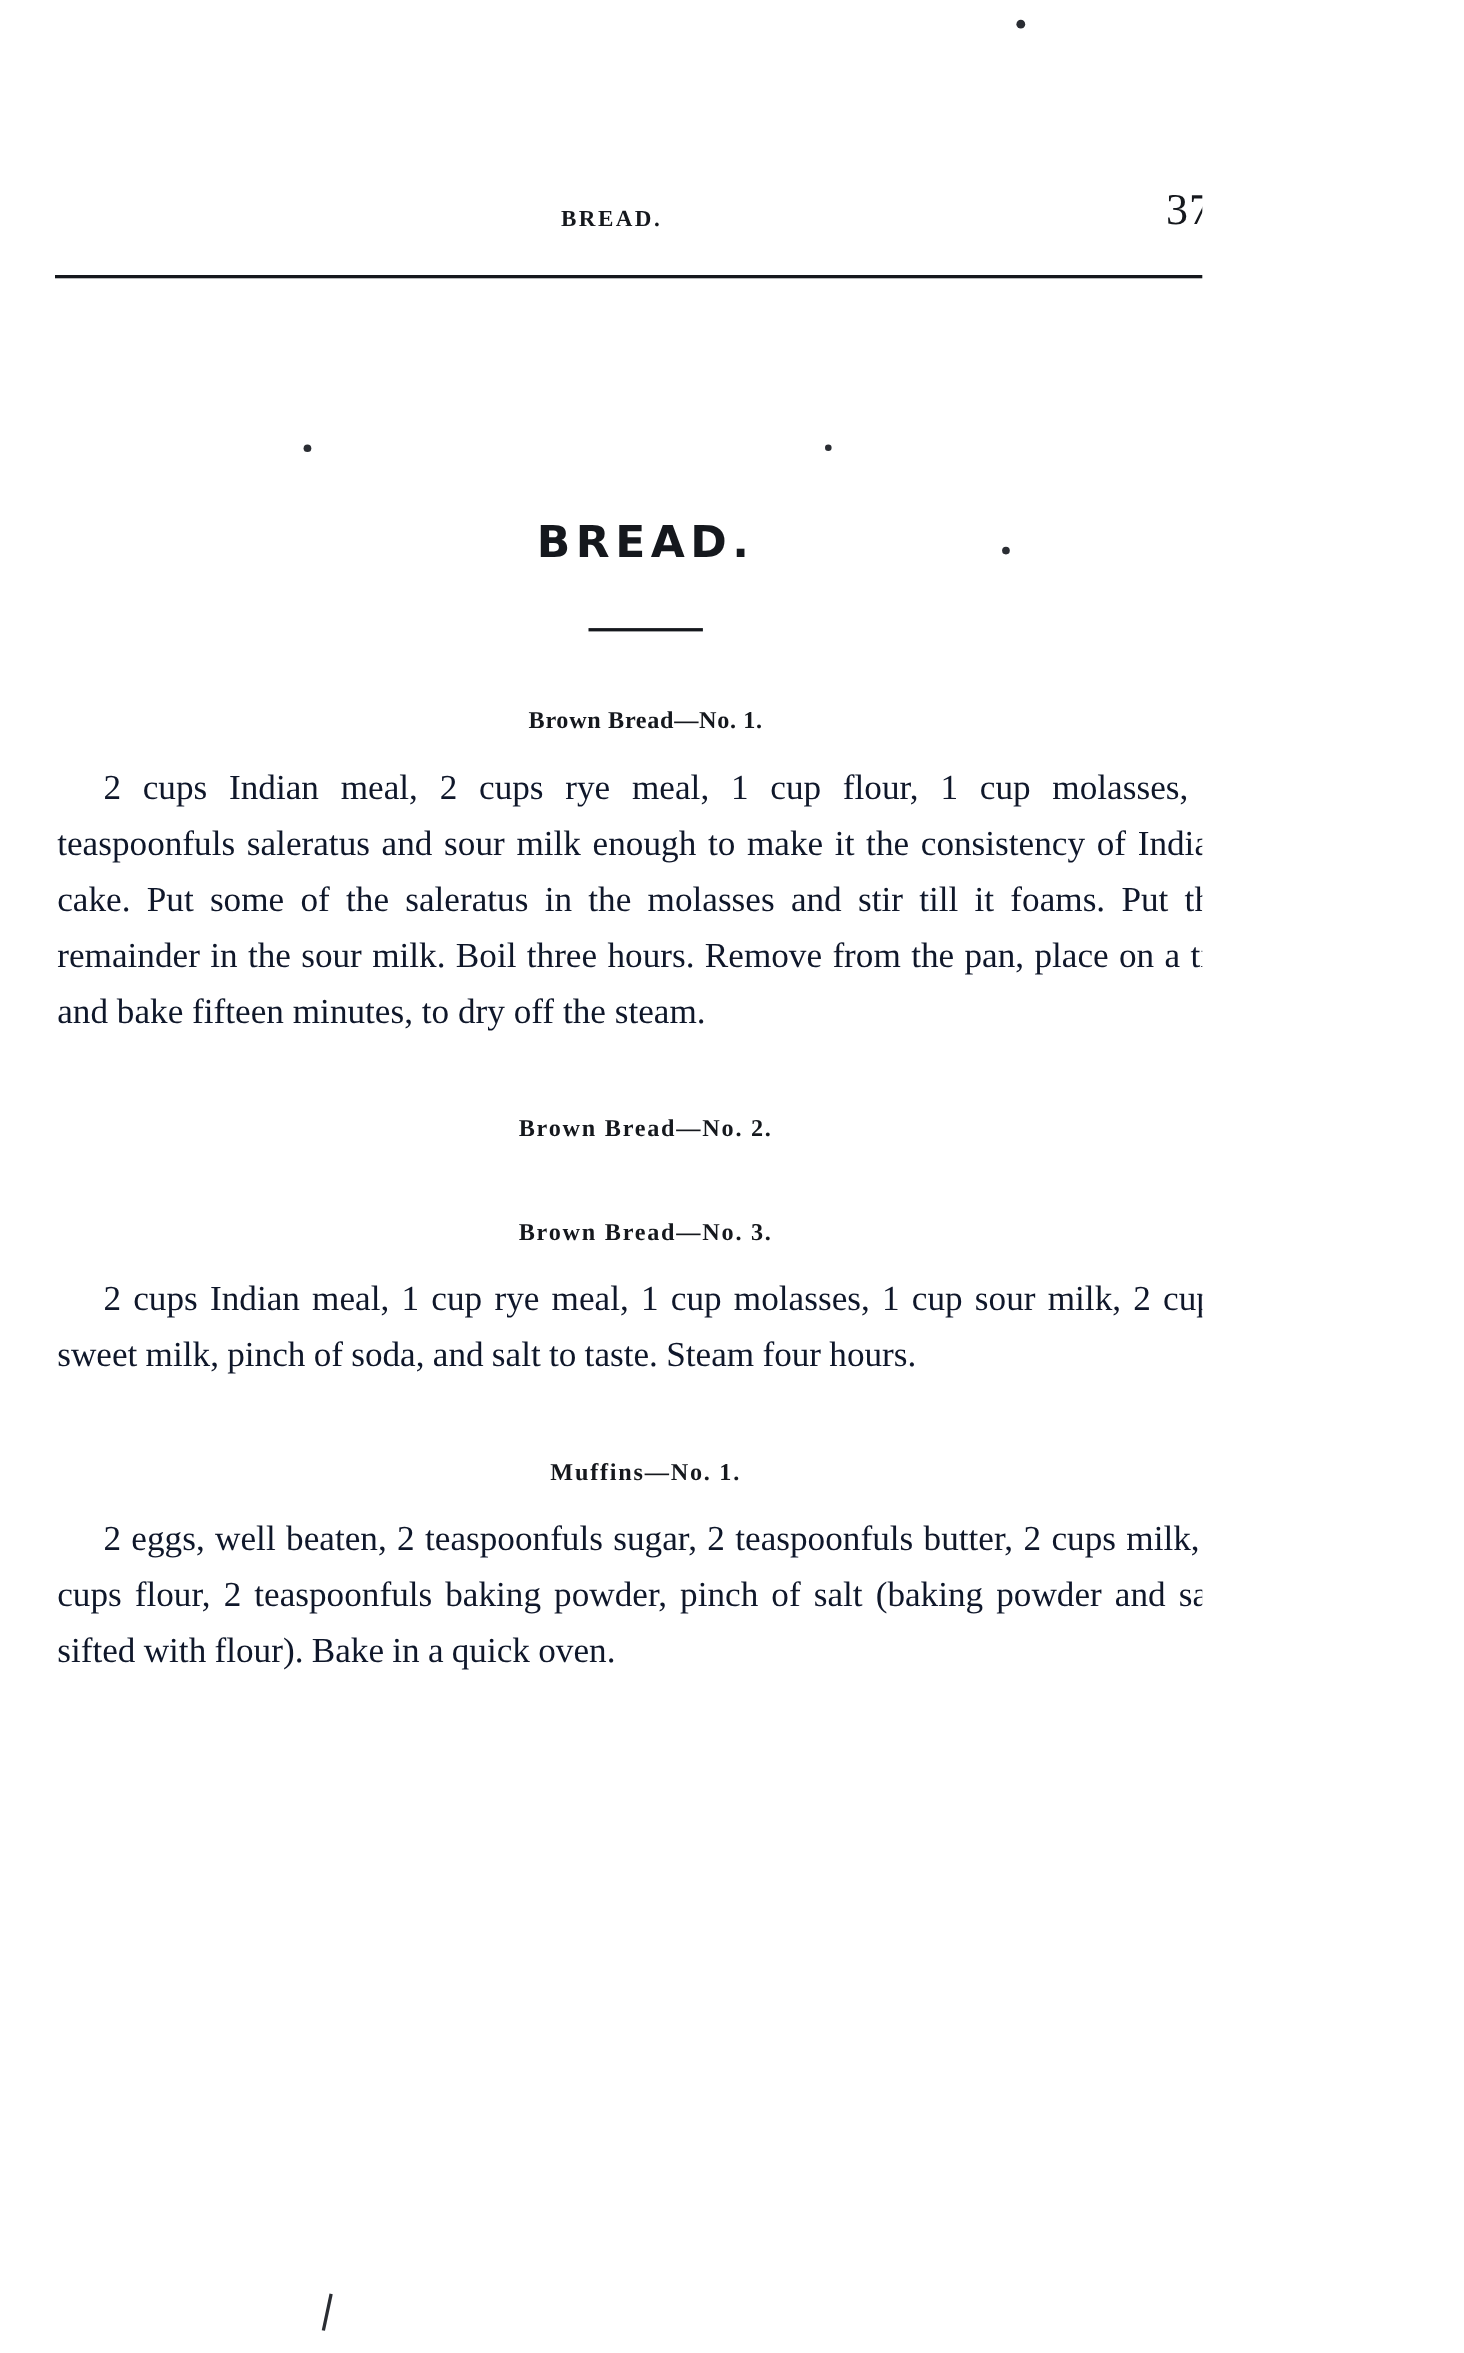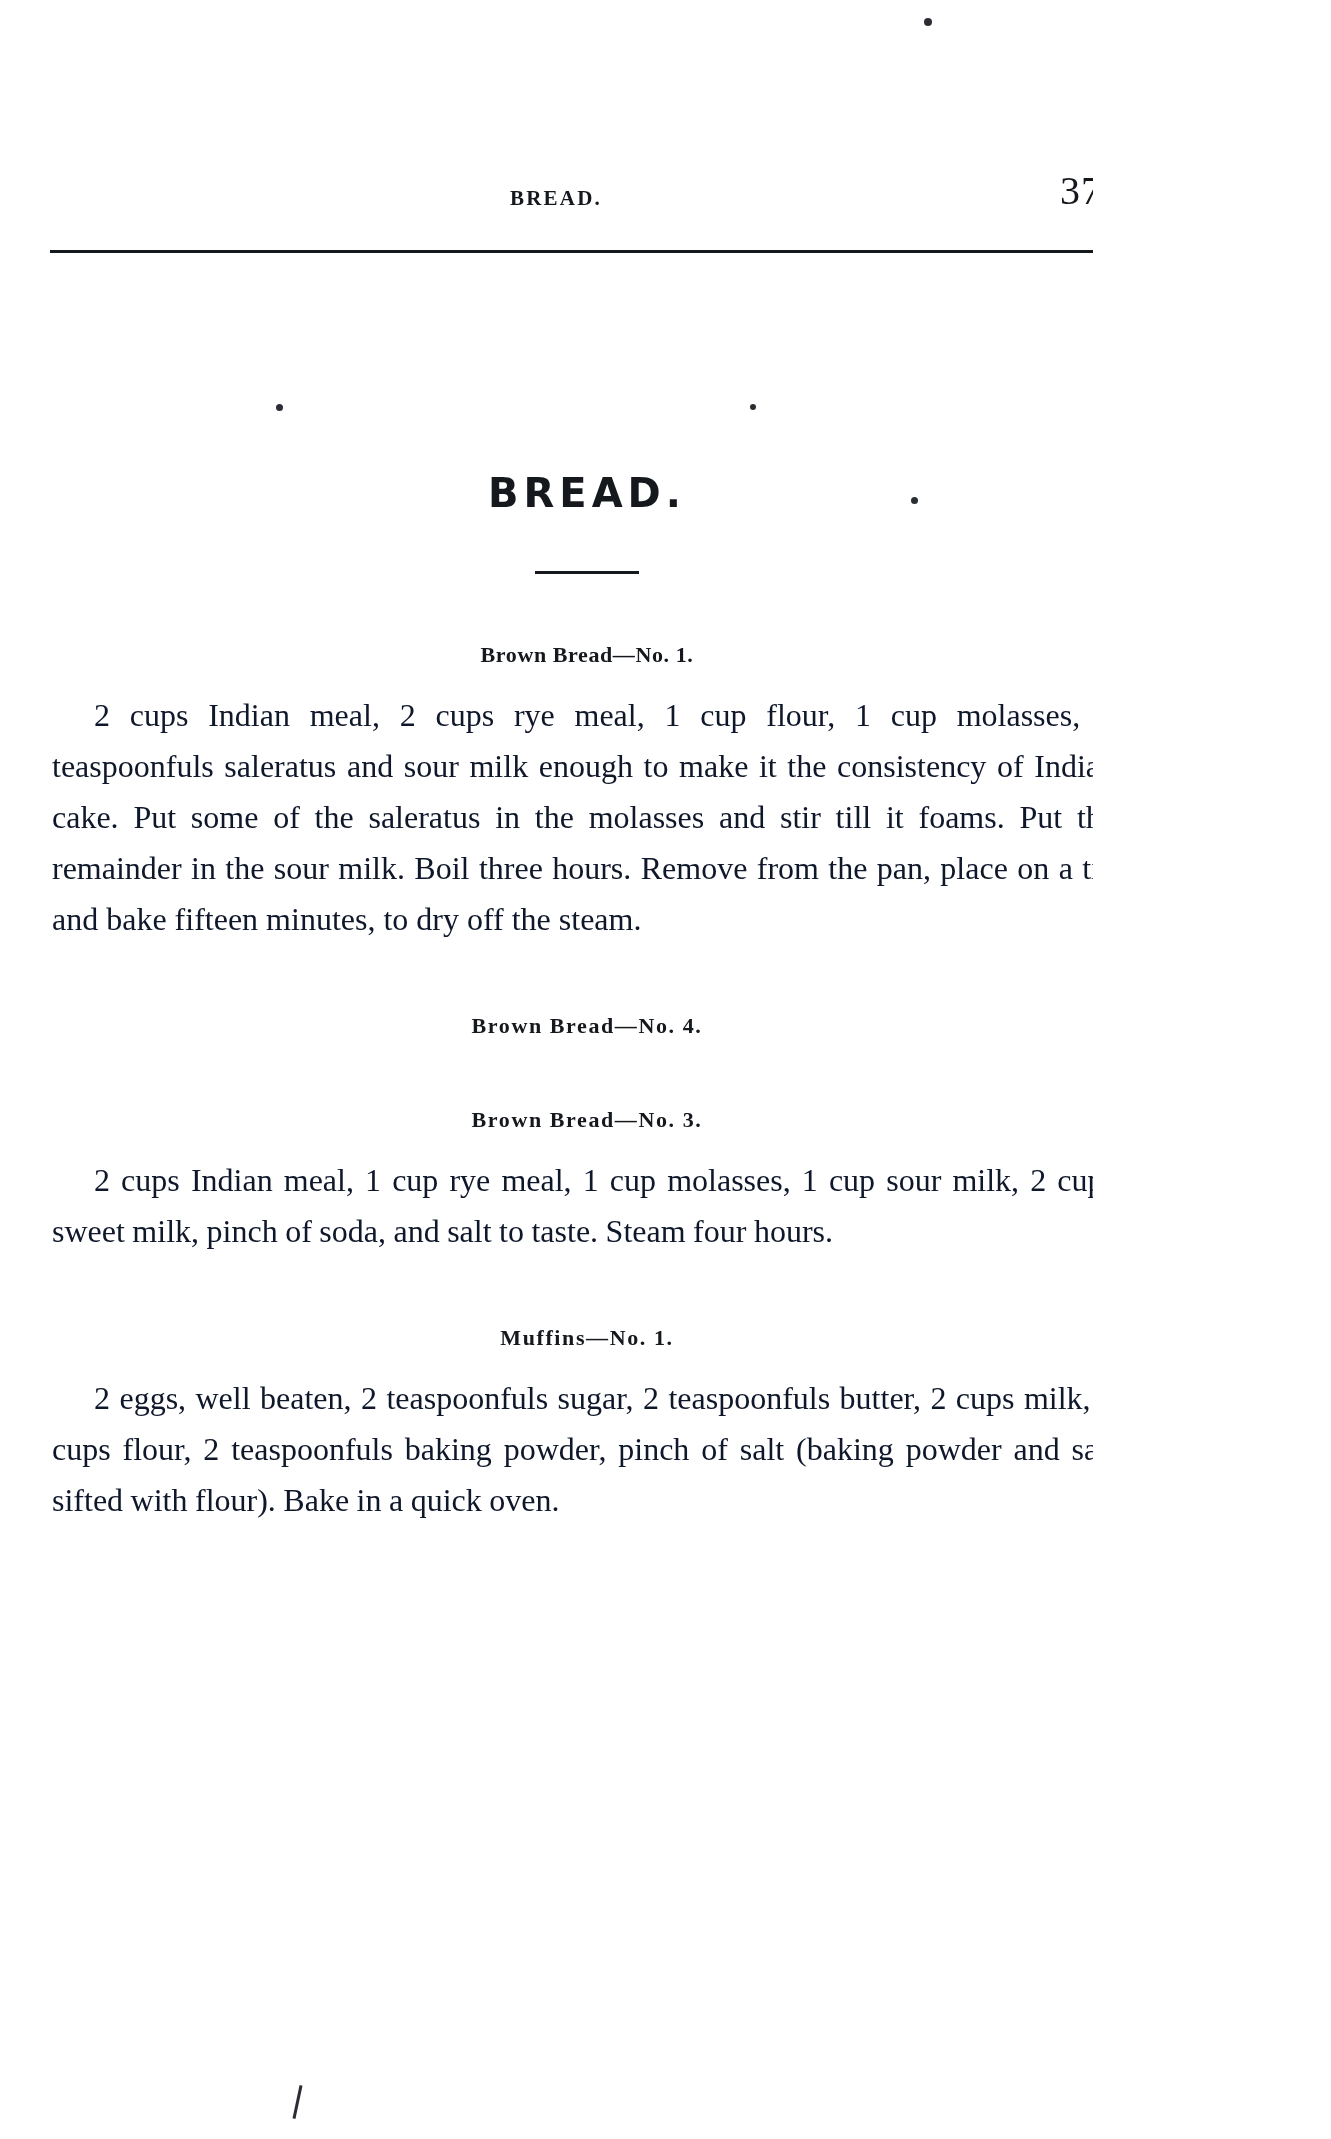--- a/index.html
+++ b/index.html
@@ -155,21 +155,21 @@
   <div class="rule-right"></div>
 
   <div class="col">
 
     <h1 class="chapter">BREAD.</h1>
     <div class="chapter-rule"></div>
 
     <h2 class="recipe-title">Brown Bread—No. 1.</h2>
     <p class="recipe-body">2 cups Indian meal, 2 cups rye meal, 1 cup flour, 1 cup molasses, 2 teaspoonfuls saleratus and sour milk enough to make it the consistency of Indian cake.  Put some of the saleratus in the molasses and stir till it foams.  Put the remainder in the sour milk.  Boil three hours.  Remove from the pan, place on a tin and bake fifteen minutes, to dry off the steam.</p>
 
-    <h2 class="recipe-title sp2">Brown Bread—No. 4.</h2>
+    <h2 class="recipe-title sp2">Brown Bread—No. 2.</h2>
 
     <h2 class="recipe-title sp2">Brown Bread—No. 3.</h2>
     <p class="recipe-body tight">2 cups Indian meal, 1 cup rye meal, 1 cup molasses, 1 cup sour milk, 2 cups sweet milk, pinch of soda, and salt to taste.  Steam four hours.</p>
 
     <h2 class="recipe-title sp2">Muffins—No. 1.</h2>
     <p class="recipe-body tight">2 eggs, well beaten, 2 teaspoonfuls sugar, 2 teaspoonfuls butter, 2 cups milk, 4 cups flour, 2 teaspoonfuls baking powder, pinch of salt (baking powder and salt sifted with flour).  Bake in a quick oven.</p>
 
   </div>
 </div>
 

